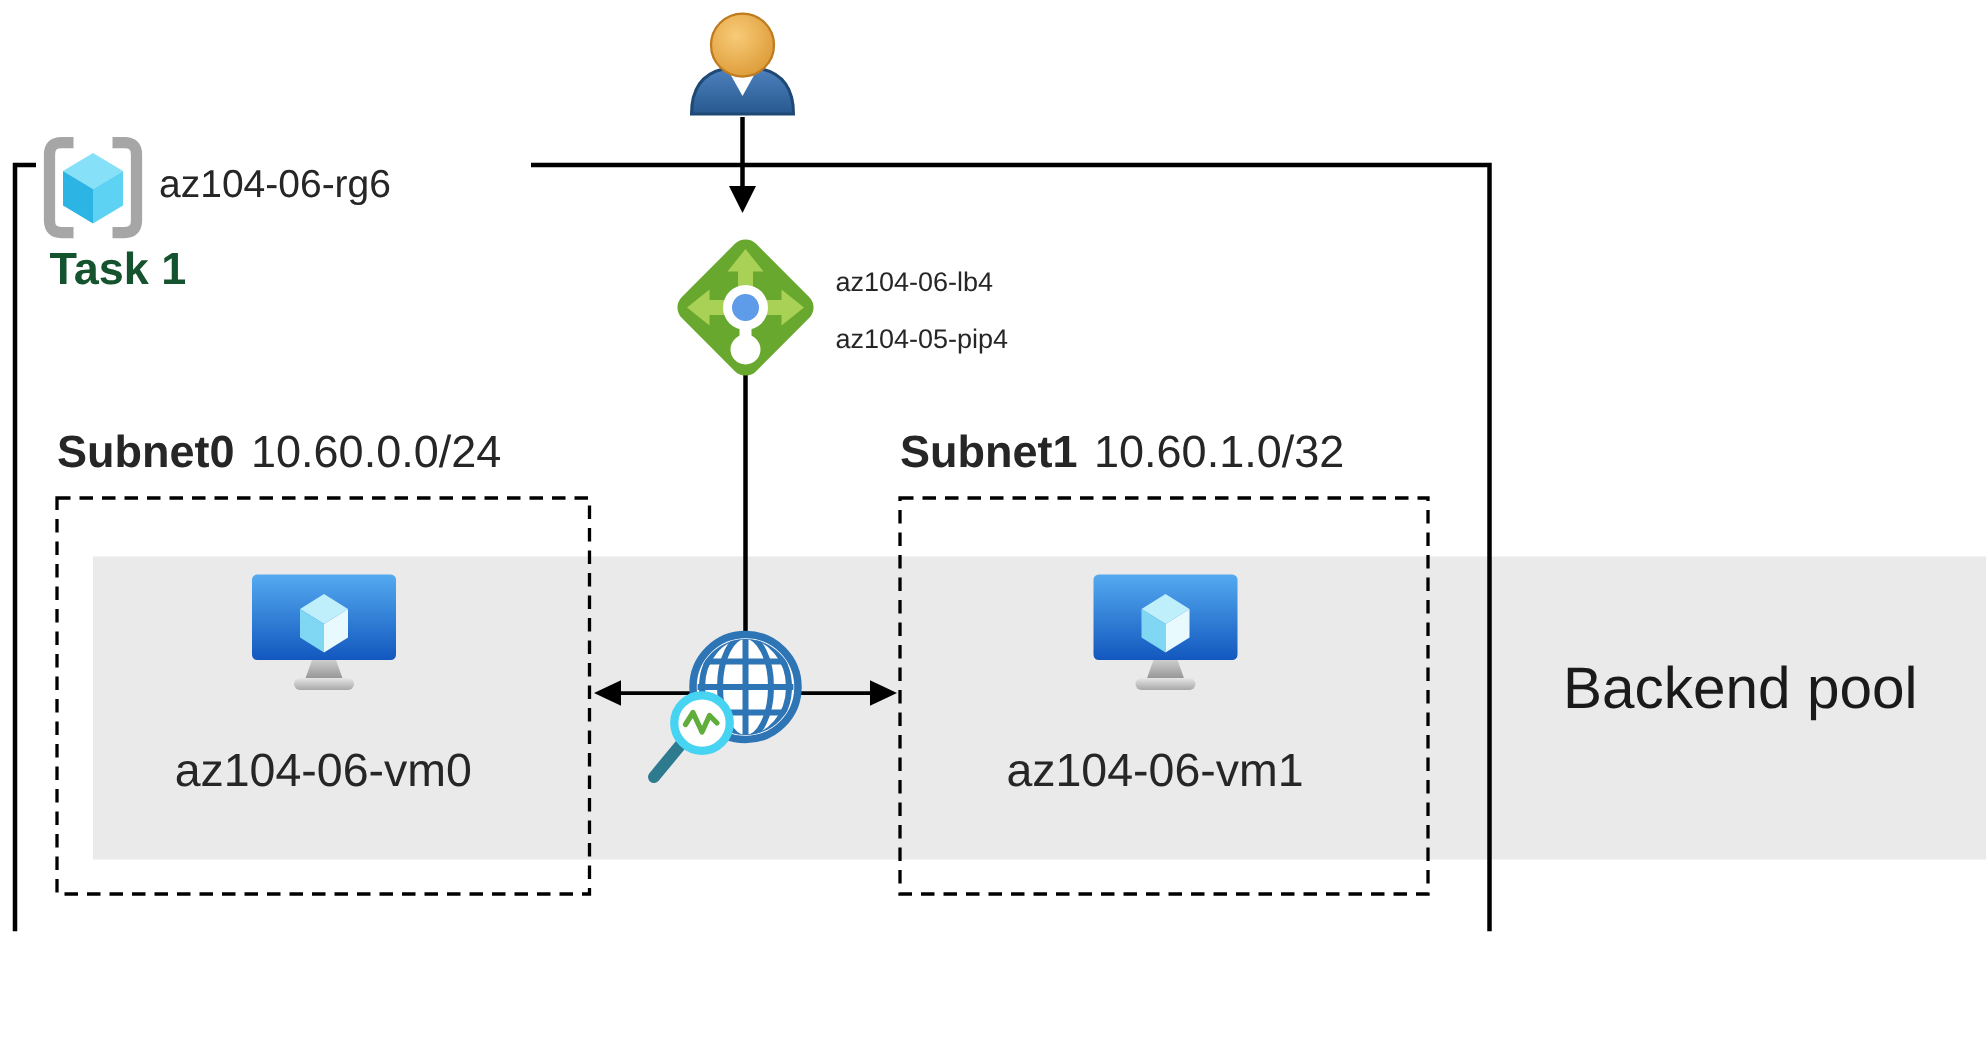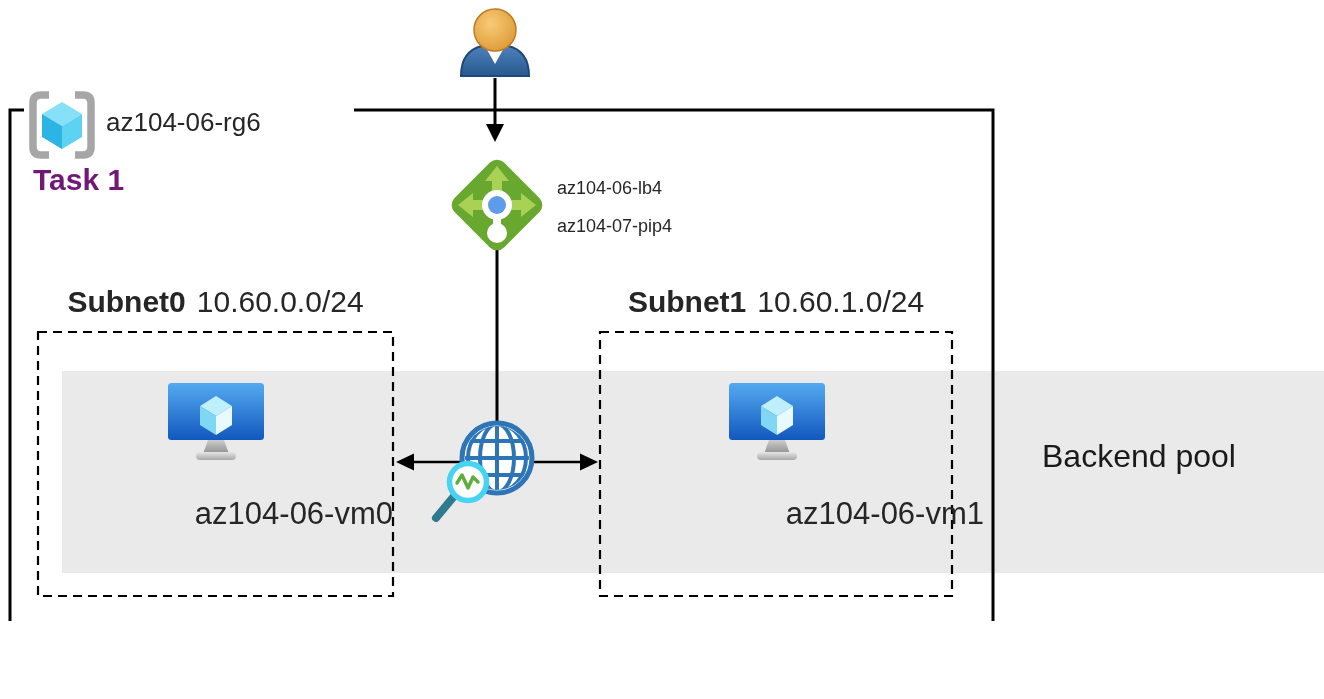--- a/index.html
+++ b/index.html
@@ -3,32 +3,32 @@
 <meta charset="utf-8">
 <style>
   html,body { margin:0; padding:0; background:#fff; }
   .canvas {
     position:relative; width:1324px; height:621px; background:#ffffff;
     overflow:hidden; font-family:"Liberation Sans", sans-serif;
   }
   svg.layer { position:absolute; left:0; top:0; z-index:1; }
   .t { position:absolute; z-index:2; color:#262626; white-space:nowrap; }
   .rg-label   { left:106px; top:107px; font-size:26px; }
-  .task1      { left:33px;  top:163px; font-size:30px; font-weight:700; color:#701a75; }
+  .task1      { left:33px;  top:163px; font-size:30px; font-weight:700; color:#14532d; }
   .lb-labels  { left:557px; top:169px; font-size:18px; line-height:38px; }
-  .subnet-hdr { font-size:30px; text-align:center; top:285px; }
+  .subnet-hdr { font-size:30px; text-align:left; top:285px; }
   .subnet-hdr .sname { font-weight:700; }
   .subnet-hdr .scidr { margin-left:11px; }
   .hdr0 { left:38px;  width:355px; }
   .hdr1 { left:600px; width:352px; }
-  .vm-label { font-size:31px; text-align:right; top:495px; line-height:37px; }
+  .vm-label { font-size:31px; text-align:center; top:495px; line-height:37px; }
   .vm0 { left:38px;  width:355px; }
-  .vm1 { left:632px; width:352px; }
+  .vm1 { left:594px; width:352px; }
   .task2 { left:417px; top:538px; width:160px; text-align:center; font-size:30px; font-weight:700; color:#1F4E79; }
-  .backend { left:1042px; top:438px; font-size:32px; color:#1a1a1a; }
+  .backend { left:1042px; top:438px; font-size:39px; color:#1a1a1a; }
   .vnet-label { left:15px; top:629px; font-size:26px; }
   .vnet-label .vcidr { margin-left:9px; }
 </style>
 </head>
 <body>
 
 <div class="canvas">
 
   <svg class="layer" width="1324" height="699" viewBox="0 0 1324 699">
     <defs>
@@ -148,28 +148,28 @@
       <circle cx="54" cy="35" r="6.5" fill="#7CB342"></circle>
       <circle cx="70" cy="35" r="6.5" fill="#7CB342"></circle>
     </g>
   </svg>
 
   <div class="t rg-label">az104-06-rg6</div>
   <div class="t task1">Task 1</div>
 
   <div class="t lb-labels">
     <div>az104-06-lb4</div>
-    <div>az104-07-pip4</div>
+    <div>az104-05-pip4</div>
   </div>
 
   <div class="t subnet-hdr hdr0">
     <span class="sname">Subnet0</span><span class="scidr">10.60.0.0/24</span>
   </div>
   <div class="t subnet-hdr hdr1">
-    <span class="sname">Subnet1</span><span class="scidr">10.60.1.0/24</span>
+    <span class="sname">Subnet1</span><span class="scidr">10.60.1.0/32</span>
   </div>
 
   <div class="t vm-label vm0">
     <div>az104-06-vm0</div>
   </div>
   <div class="t vm-label vm1">
     <div>az104-06-vm1</div>
   </div>
 
   <div class="t backend">Backend pool</div>

